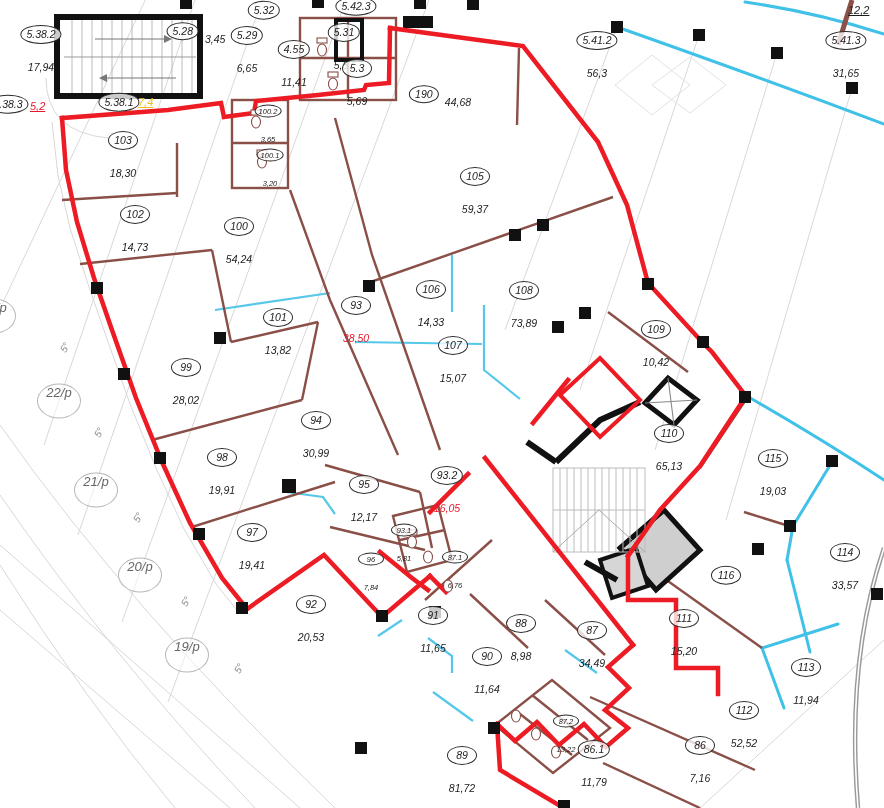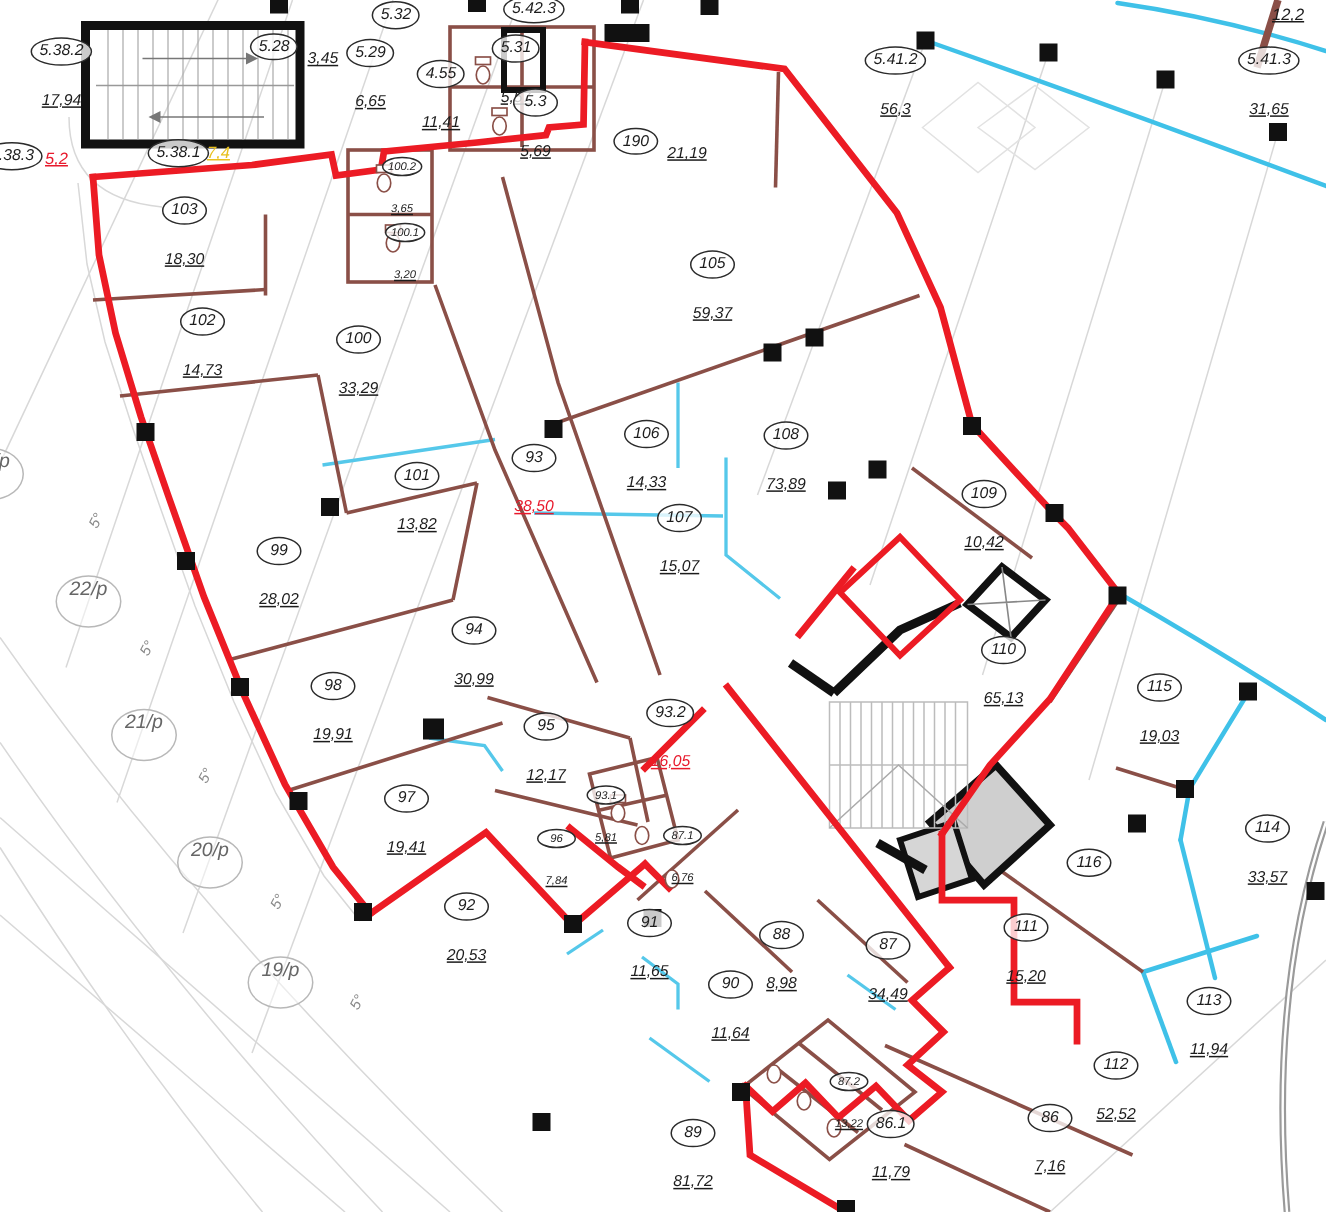--- a/index.html
+++ b/index.html
@@ -5,21 +5,21 @@
   html,body{margin:0;padding:0}
   body{width:884px;height:808px;position:relative;overflow:hidden;background:#fff;
        font-family:"Liberation Sans",sans-serif}
   #plan{position:absolute;left:0;top:0;width:884px;height:808px}
   svg{position:absolute;left:0;top:0;z-index:1}
   .room{position:absolute;transform:translate(-50%,-50%);text-align:center;
         font:italic 10.5px "Liberation Sans",sans-serif;color:#1c1c1c;line-height:1.2;
         z-index:5;pointer-events:none;white-space:nowrap}
   .room .num{display:inline-block;min-width:18px;padding:2px 5px;border:1.2px solid #2b2b2b;
         border-radius:50%;background:rgba(255,255,255,.78)}
-  .room .area{display:block;margin-top:17px;text-decoration:underline}
+  .room .area{display:block;margin-top:17px;}
   .room.side .num,.room.side .area{display:inline-block;vertical-align:middle}
   .room.side .area{margin-left:6px}
   .room.red-area .area{color:#e8192c}
   .room.tiny{font-size:7.5px}
   .room.tiny .num{padding:1px 3px;border-width:0.9px}
   .grid-bubble{position:absolute;transform:translate(-50%,-50%);width:42px;height:33px;
         line-height:33px;border:1px solid #b8b8b8;border-radius:50%;color:#666;
         font:italic 13px "Liberation Sans",sans-serif;text-align:center;z-index:4;background:rgba(255,255,255,.5)}
   .angle-label{position:absolute;color:#8a8a8a;font:italic 10px "Liberation Sans",sans-serif;
         z-index:4;transform:rotate(-62deg)}
@@ -241,43 +241,43 @@
 <div class="room" style="left:41px;top:49px"><span class="num">5.38.2</span><span class="area">17,94</span></div>
 <div class="room side" style="left:196px;top:31px"><span class="num">5.28</span><span class="area">3,45</span></div>
 <div class="room" style="left:247px;top:50px"><span class="num">5.29</span><span class="area">6,65</span></div>
 <div class="room" style="left:264px;top:10px"><span class="num">5.32</span></div>
 <div class="room" style="left:356px;top:6px"><span class="num">5.42.3</span></div>
 <div class="room" style="left:294px;top:64px"><span class="num">4.55</span><span class="area">11,41</span></div>
 <div class="room" style="left:344px;top:47px"><span class="num">5.31</span><span class="area">5,57</span></div>
 <div class="room" style="left:357px;top:83px"><span class="num">5.3</span><span class="area">5,69</span></div>
 <div class="room" style="left:119px;top:102px"><span class="num">5.38.1</span></div>
 <div class="room" style="left:8px;top:104px"><span class="num">5.38.3</span></div>
-<div class="room side" style="left:440px;top:94px"><span class="num">190</span><span class="area">21,19</span></div>
+<div class="room side" style="left:440px;top:94px"><span class="num">190</span><span class="area">44,68</span></div>
 <div class="room" style="left:597px;top:55px"><span class="num">5.41.2</span><span class="area">56,3</span></div>
 <div class="room" style="left:846px;top:55px"><span class="num">5.41.3</span><span class="area">31,65</span></div>
 <div class="room" style="left:123px;top:155px"><span class="num">103</span><span class="area">18,30</span></div>
 <div class="room tiny" style="left:268px;top:124px"><span class="num">100.2</span><span class="area">3,65</span></div>
 <div class="room tiny" style="left:270px;top:168px"><span class="num">100.1</span><span class="area">3,20</span></div>
 <div class="room" style="left:135px;top:229px"><span class="num">102</span><span class="area">14,73</span></div>
-<div class="room" style="left:239px;top:241px"><span class="num">100</span><span class="area">33,29</span></div>
+<div class="room" style="left:239px;top:241px"><span class="num">100</span><span class="area">54,24</span></div>
 <div class="room" style="left:475px;top:191px"><span class="num">105</span><span class="area">59,37</span></div>
 <div class="room" style="left:431px;top:304px"><span class="num">106</span><span class="area">14,33</span></div>
 <div class="room red-area" style="left:356px;top:320px"><span class="num">93</span><span class="area">38,50</span></div>
 <div class="room" style="left:453px;top:360px"><span class="num">107</span><span class="area">15,07</span></div>
 <div class="room" style="left:524px;top:305px"><span class="num">108</span><span class="area">73,89</span></div>
 <div class="room" style="left:656px;top:344px"><span class="num">109</span><span class="area">10,42</span></div>
 <div class="room" style="left:278px;top:332px"><span class="num">101</span><span class="area">13,82</span></div>
 <div class="room" style="left:186px;top:382px"><span class="num">99</span><span class="area">28,02</span></div>
 <div class="room" style="left:316px;top:435px"><span class="num">94</span><span class="area">30,99</span></div>
 <div class="room" style="left:669px;top:448px"><span class="num">110</span><span class="area">65,13</span></div>
 <div class="room" style="left:222px;top:472px"><span class="num">98</span><span class="area">19,91</span></div>
 <div class="room" style="left:773px;top:473px"><span class="num">115</span><span class="area">19,03</span></div>
 <div class="room" style="left:364px;top:499px"><span class="num">95</span><span class="area">12,17</span></div>
 <div class="room red-area" style="left:447px;top:490px"><span class="num">93.2</span><span class="area">16,05</span></div>
-<div class="room" style="left:271px;top:547px"><span class="num">97</span><span class="area">19,41</span></div>
+<div class="room" style="left:252px;top:547px"><span class="num">97</span><span class="area">19,41</span></div>
 <div class="room tiny" style="left:404px;top:543px"><span class="num">93.1</span><span class="area">5,81</span></div>
 <div class="room" style="left:845px;top:567px"><span class="num">114</span><span class="area">33,57</span></div>
 <div class="room tiny" style="left:371px;top:572px"><span class="num">96</span><span class="area">7,84</span></div>
 <div class="room tiny" style="left:455px;top:570px"><span class="num">87.1</span><span class="area">6,76</span></div>
 <div class="room" style="left:726px;top:575px"><span class="num">116</span></div>
 <div class="room" style="left:311px;top:619px"><span class="num">92</span><span class="area">20,53</span></div>
 <div class="room" style="left:433px;top:630px"><span class="num">91</span><span class="area">11,65</span></div>
 <div class="room" style="left:684px;top:633px"><span class="num">111</span><span class="area">15,20</span></div>
 <div class="room" style="left:521px;top:638px"><span class="num">88</span><span class="area">8,98</span></div>
 <div class="room" style="left:592px;top:645px"><span class="num">87</span><span class="area">34,49</span></div>

